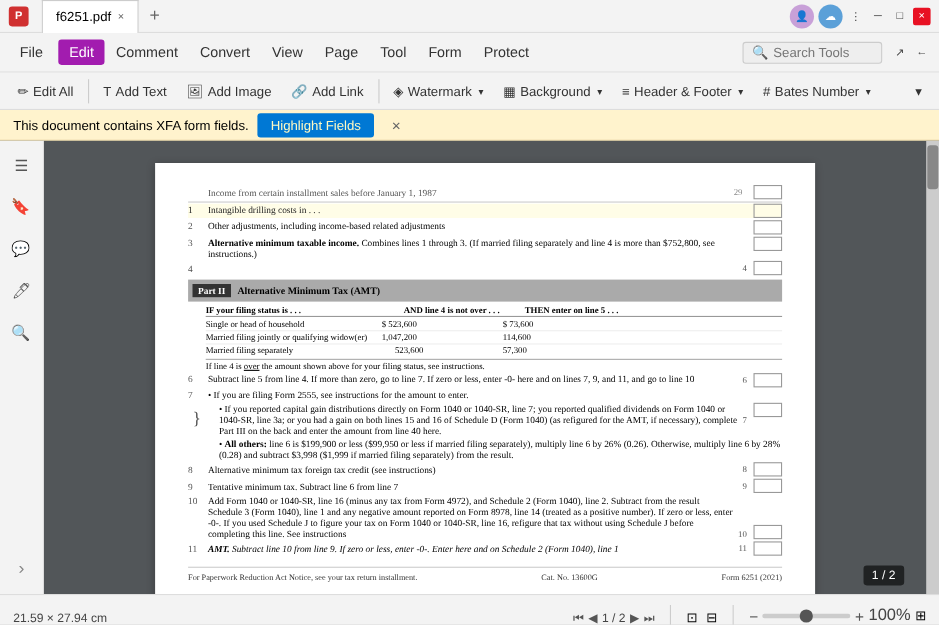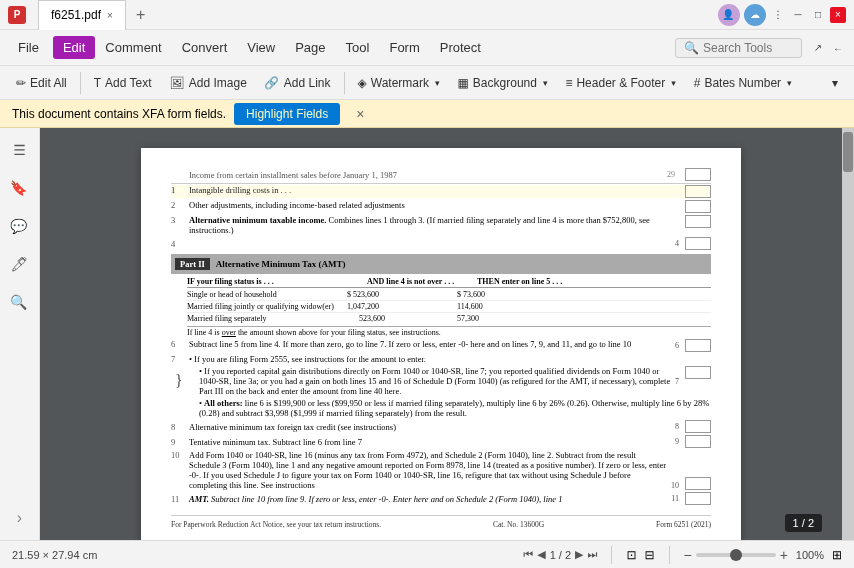--- a/index.html
+++ b/index.html
@@ -75,21 +75,21 @@
 
     
     .page-counter-box {
       position: absolute; bottom: 8px; right: 20px;
       background: rgba(0,0,0,0.6); color: white; padding: 3px 8px;
       border-radius: 3px; font-size: 11px;
     }
 
     
     .bottom-toolbar {
-      display: flex; align-items: center; height: 28px;
+      display: flex; align-items: flex-end; height: 28px;
       background: #f3f3f3; border-top: 1px solid #ddd;
       padding: 0 12px; gap: 8px; font-size: 11px; color: #444;
     }
     .zoom-controls { display: flex; align-items: center; gap: 4px; margin-left: auto; }
     .zoom-slider { width: 80px; height: 4px; background: #ccc; border-radius: 2px; position: relative; cursor: pointer; }
     .zoom-thumb { width: 12px; height: 12px; background: #555; border-radius: 50%; position: absolute; top: -4px; left: 50%; transform: translateX(-50%); }
     .nav-controls { display: flex; align-items: center; gap: 4px; }
     .row-box { width: 28px; border: 1px solid #555; height: 14px; flex-shrink: 0; }
   </style>
 </head>
@@ -305,21 +305,21 @@
       </div>
 
       <div style="display:flex; gap:4px; align-items:center; margin-bottom:2px; font-size:8.5px;">
         <span style="width:14px; color:#555;">11</span>
         <span style="flex:1;font-style:italic;"><b>AMT.</b> Subtract line 10 from line 9. If zero or less, enter -0-. Enter here and on Schedule 2 (Form 1040), line 1</span>
         <span style="font-size:8px; color:#555; margin-right:2px;">11</span>
         <span class="row-box" style="width:26px; height:13px; border:1px solid #999;"></span>
       </div>
 
       <div style="display:flex; justify-content:space-between; font-size:7.5px; color:#333; margin-top:10px; border-top:1px solid #ccc; padding-top:4px;">
-        <span>For Paperwork Reduction Act Notice, see your tax return instructions.</span>
+        <span>For Paperwork Reduction Act Notice, see your tax return installment.</span>
         <span>Cat. No. 13600G</span>
         <span>Form 6251 (2021)</span>
       </div>
     </div>
 
     <div class="page-counter-box">1 / 2</div>
   </div>
 
   <div class="right-scroll" style="width:12px; background:#ccc;">
     <div style="width:10px; height:40px; background:#888; border-radius:3px; margin-top:4px;"></div>
@@ -339,16 +339,16 @@
   <div style="width:1px; height:18px; background:#ccc; margin:0 6px;"></div>
   <button style="background:none; border:none; cursor:pointer; font-size:12px;">⊡</button>
   <button style="background:none; border:none; cursor:pointer; font-size:12px;">⊟</button>
   <div style="width:1px; height:18px; background:#ccc; margin:0 6px;"></div>
   <div class="zoom-controls">
     <button style="background:none; border:none; cursor:pointer; font-size:14px; color:#555;">−</button>
     <div class="zoom-slider">
       <div class="zoom-thumb"></div>
     </div>
     <button style="background:none; border:none; cursor:pointer; font-size:14px; color:#555;">+</button>
-    <span style="font-size:11px; color:#444; min-width:36px; text-align:center;">100%</span>
+    <span style="font-size:15px; color:#444; min-width:36px; text-align:center;">100%</span>
     <button style="background:none; border:none; cursor:pointer; font-size:12px;">⊞</button>
   </div>
 </div>
 
 </body></html>

